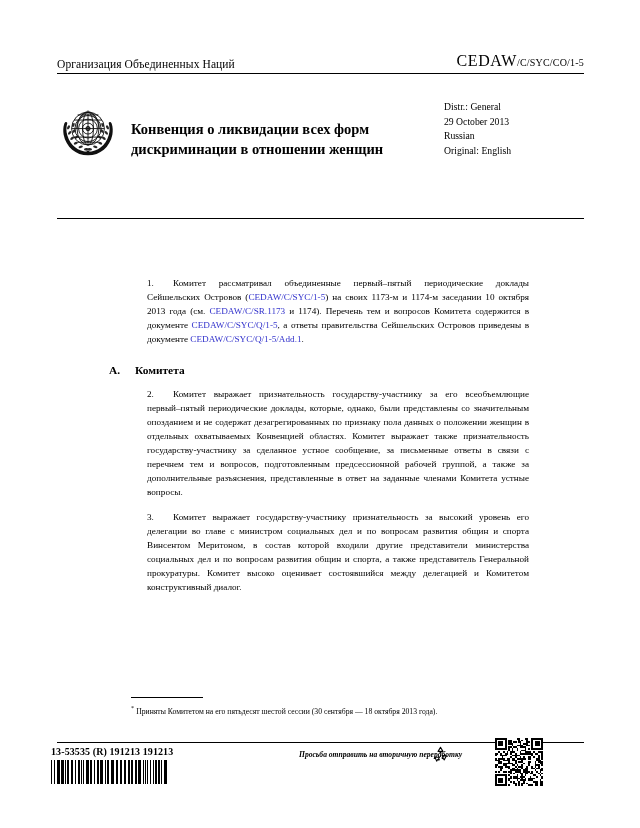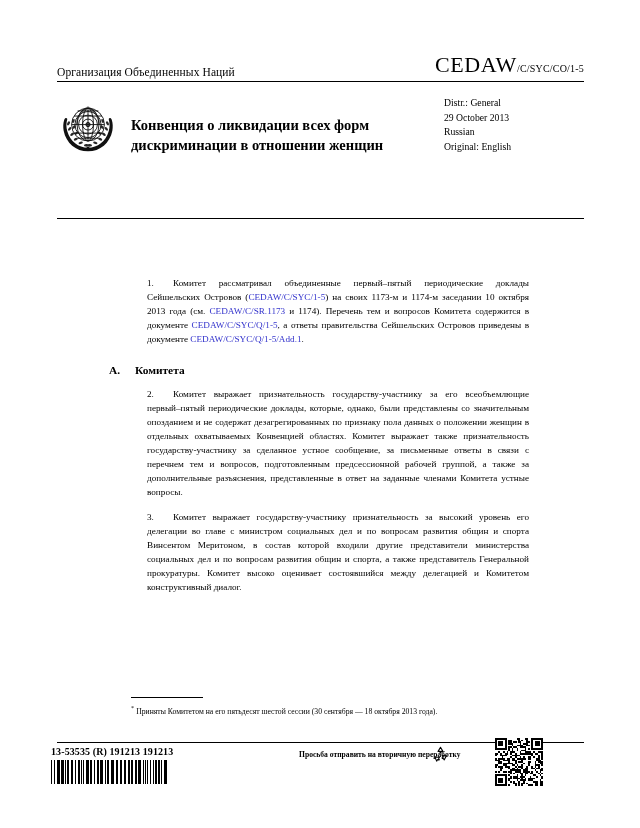--- a/index.html
+++ b/index.html
@@ -40,21 +40,21 @@
     font-size: 11.5px;
     letter-spacing: 0.1px;
     white-space: nowrap;
   }
   .symbol-line {
     display: flex;
     align-items: baseline;
     white-space: nowrap;
   }
   .symbol-main {
-    font-size: 22px;
+    font-size: 16px;
     letter-spacing: 0.6px;
   }
   .symbol-suffix {
     font-size: 10px;
     letter-spacing: 0.2px;
   }
   .rule-top {
     border-top: 1.6px solid #000;
     width: 100%;
   }
@@ -76,20 +76,21 @@
     line-height: 1.33;
     padding-top: 3px;
     padding-right: 8px;
   }
   .distr-block {
     width: 140px;
     flex: 0 0 140px;
     font-size: 9.7px;
     line-height: 1.52;
     padding-top: 5px;
+    margin-top: 12px;
   }
 
   
   .emblem {
     width: 62px;
     height: 56px;
     display: block;
   }
 
   
@@ -207,20 +208,21 @@
     width: 116px;
     height: 24px;
   }
   .recycle-note {
     position: absolute;
     left: 299px;
     top: 750px;
     font-size: 7.6px;
     font-weight: bold;
     white-space: nowrap;
+    font-style: italic;
   }
   .recycle-icon {
     position: absolute;
     left: 432px;
     top: 745px;
     width: 17px;
     height: 17px;
   }
   .qr {
     position: absolute;

